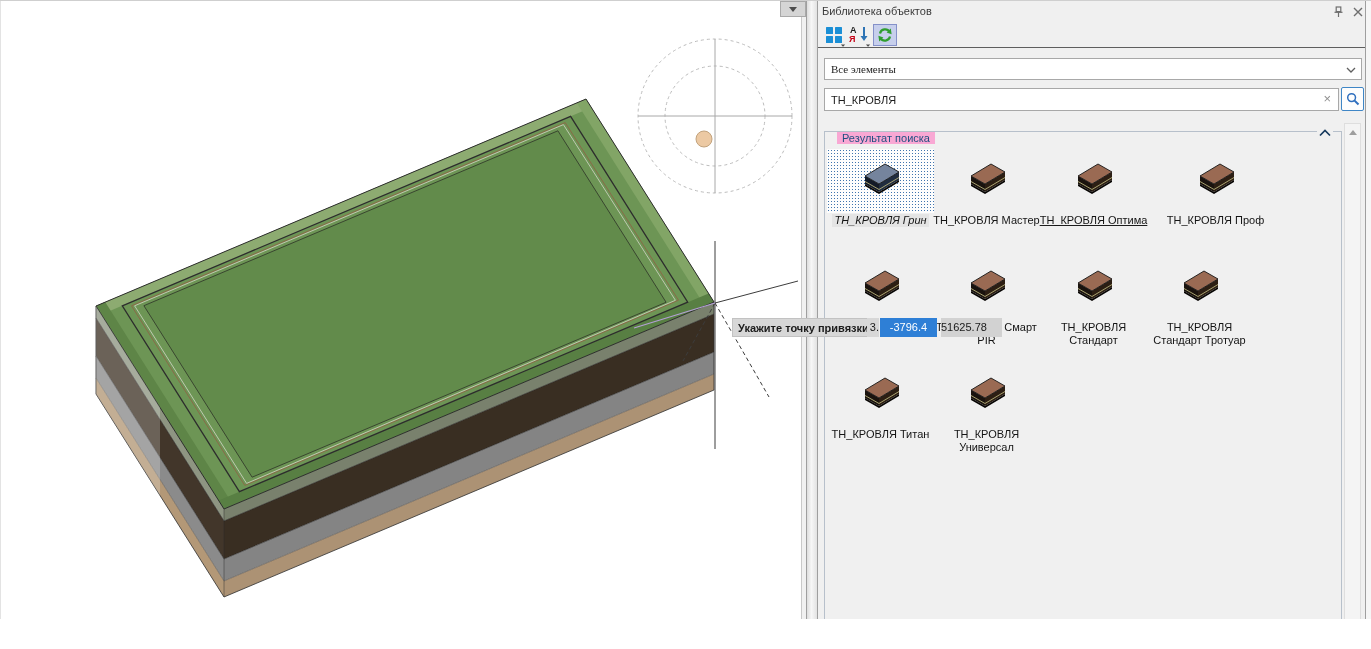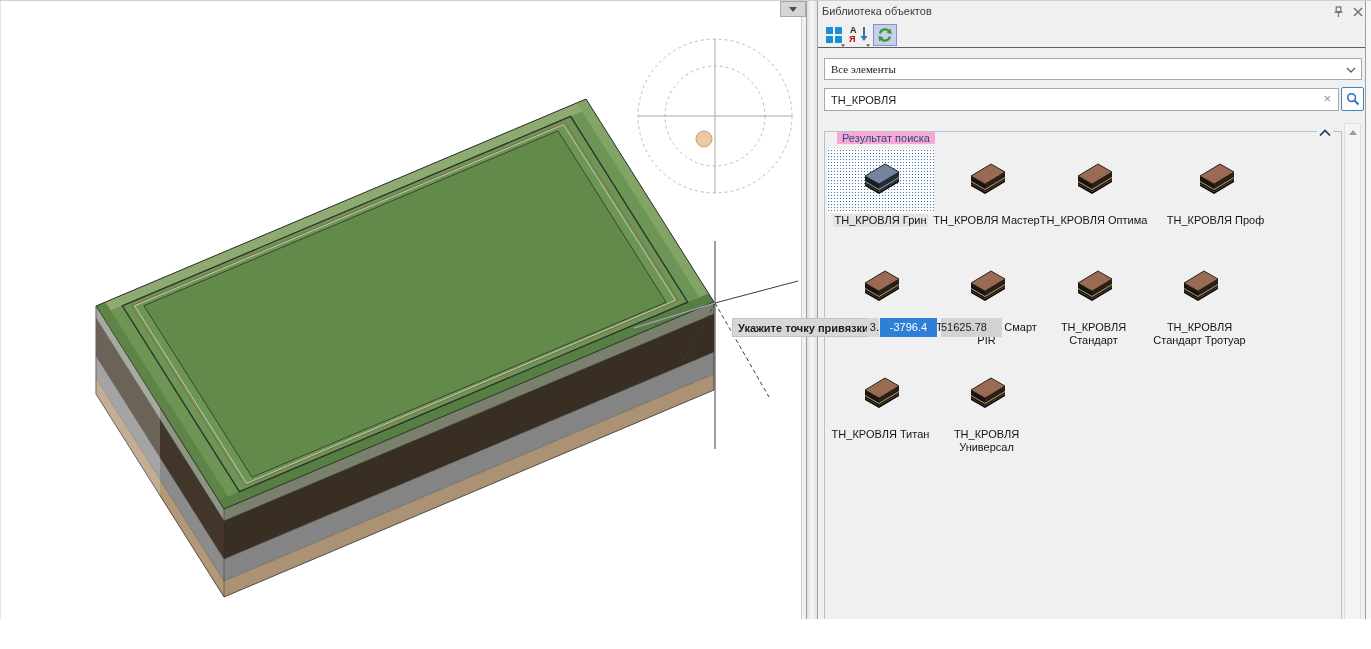--- a/index.html
+++ b/index.html
@@ -209,21 +209,21 @@
     <div id="groupbox">
       <span id="group-legend">Результат поиска</span>
       <span id="group-collapse">
         <svg width="12" height="8" viewBox="0 0 12 8">
           <polyline points="1,6.5 6,1.5 11,6.5" fill="none" stroke="#173a5e" stroke-width="1.7"></polyline>
         </svg>
       </span>
     </div>
 
     <div id="grid">
-        <div class="item sel" style="left: 9px; top: 148px;">
+        <div class="item sel" style="left: 9px; top: 148px; font-style: italic;">
     <div class="iconbox">
       <svg class="item-ic" width="46" height="40" viewBox="0 0 46 40">
         <polygon class="f-left" points="7,15 21,23 21,31 7,23"></polygon>
         <polygon class="f-right" points="21,23 41,11 41,19 21,31"></polygon>
         <polygon class="f-lip" points="7,23 21,31 41,19 41,21 21,33 7,25"></polygon>
         <polyline points="7,20.5 21,28.5 41,16.5" fill="none" stroke="#b5b07a" stroke-width="0.9"></polyline>
         <polygon class="f-top" points="7,15 27,3 41,11 21,23"></polygon>
       </svg>
     </div>
     <div class="label">
@@ -237,21 +237,21 @@
         <polygon class="f-right" points="21,23 41,11 41,19 21,31"></polygon>
         <polygon class="f-lip" points="7,23 21,31 41,19 41,21 21,33 7,25"></polygon>
         <polyline points="7,20.5 21,28.5 41,16.5" fill="none" stroke="#b5b07a" stroke-width="0.9"></polyline>
         <polygon class="f-top" points="7,15 27,3 41,11 21,23"></polygon>
       </svg>
     </div>
     <div class="label">
             <span>ТН_КРОВЛЯ Мастер</span>
           </div>
   </div>
-        <div class="item" style="left: 222px; top: 148px;">
+        <div class="item" style="left: 222px; top: 148px; text-decoration: underline;">
     <div class="iconbox">
       <svg class="item-ic" width="46" height="40" viewBox="0 0 46 40">
         <polygon class="f-left" points="7,15 21,23 21,31 7,23"></polygon>
         <polygon class="f-right" points="21,23 41,11 41,19 21,31"></polygon>
         <polygon class="f-lip" points="7,23 21,31 41,19 41,21 21,33 7,25"></polygon>
         <polyline points="7,20.5 21,28.5 41,16.5" fill="none" stroke="#b5b07a" stroke-width="0.9"></polyline>
         <polygon class="f-top" points="7,15 27,3 41,11 21,23"></polygon>
       </svg>
     </div>
     <div class="label">

